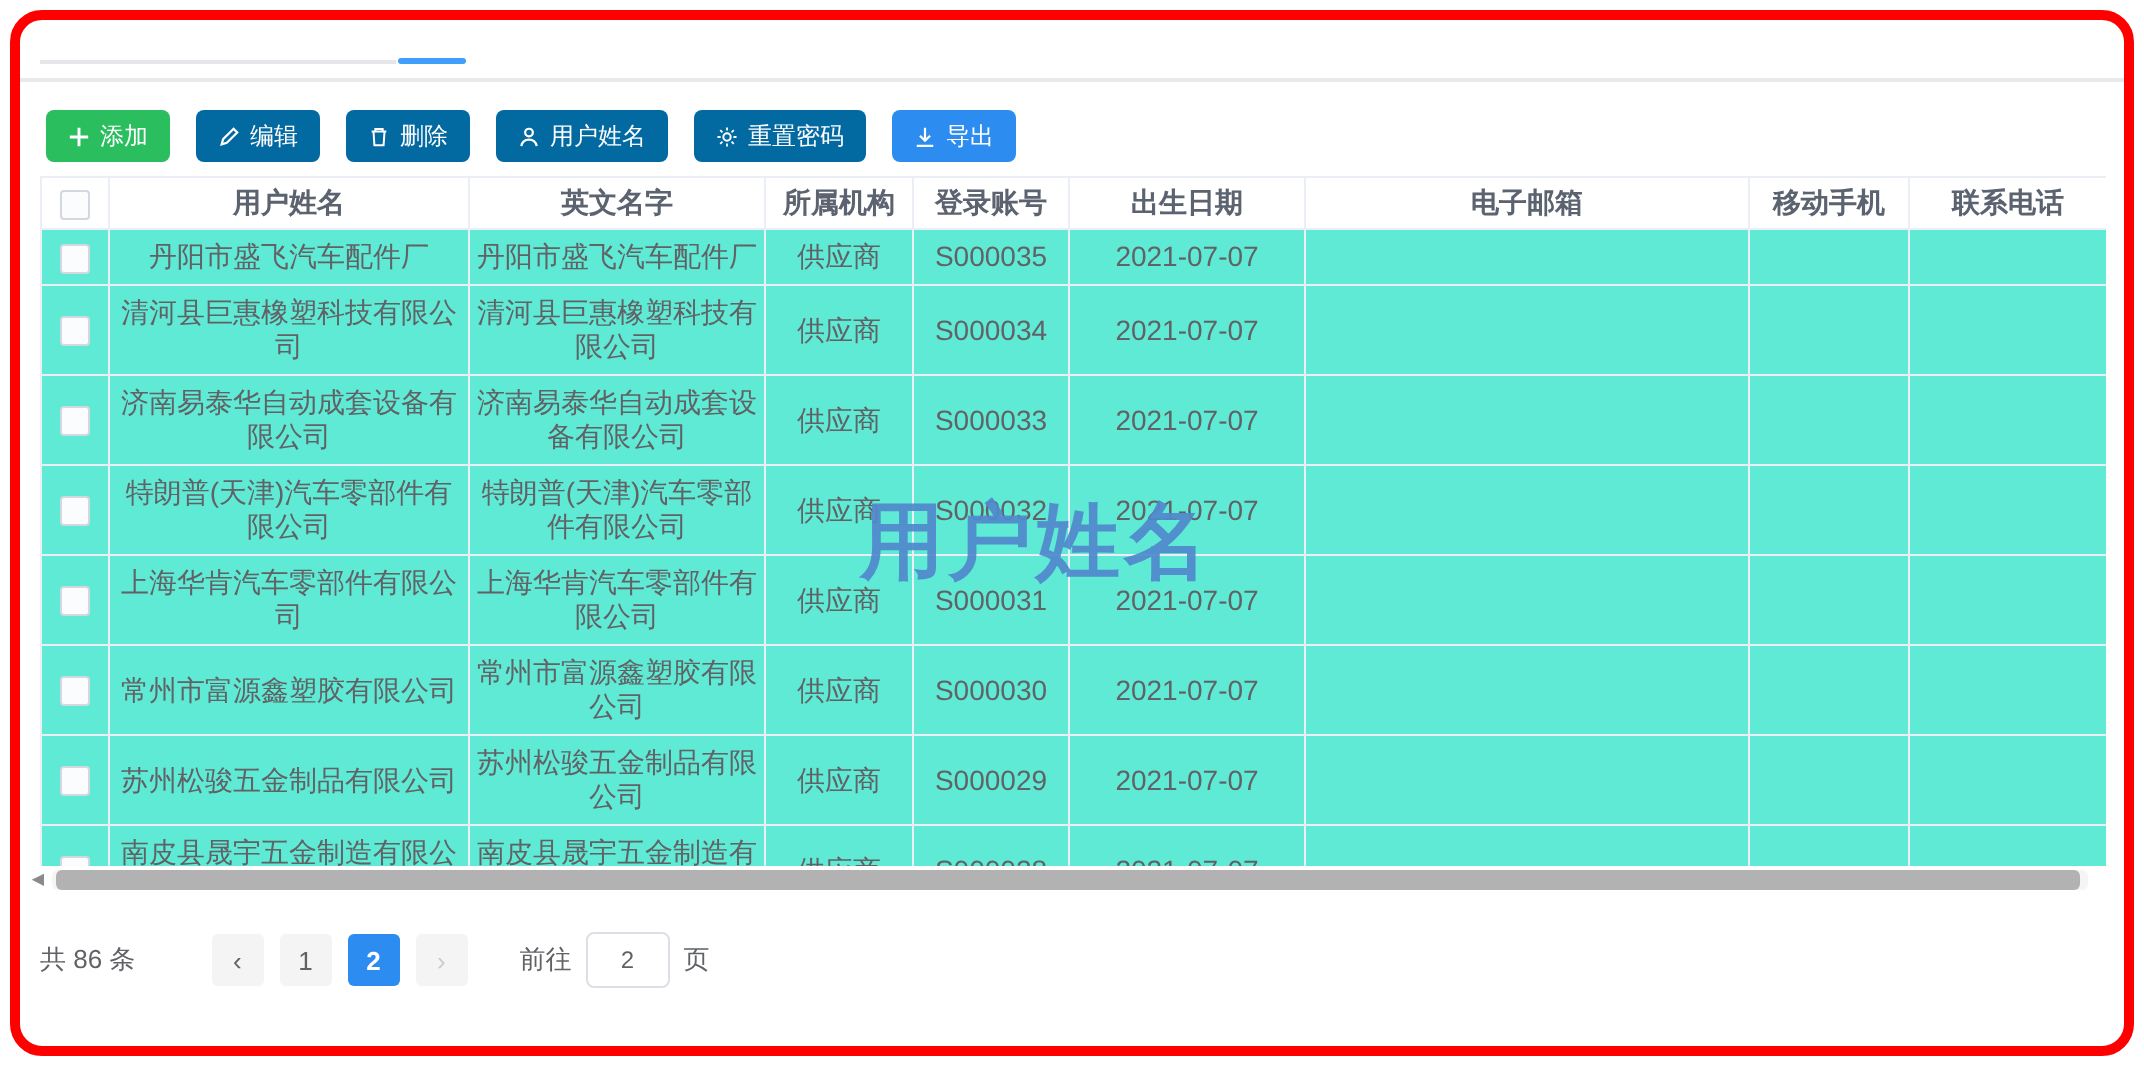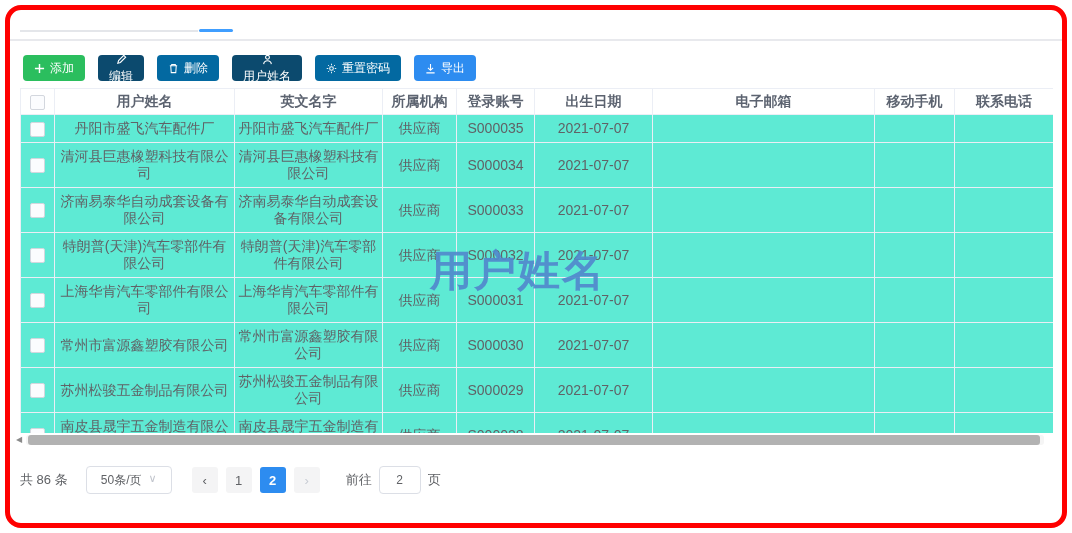--- a/index.html
+++ b/index.html
@@ -19,21 +19,21 @@
 
   
   .toolbar{position:absolute;left:8px;top:45px;display:flex;align-items:center;gap:13px;}
   .toolbar .sp1{margin-left:5px;}
   .toolbar button{
     display:inline-flex;align-items:center;justify-content:center;gap:5px;
     height:26px;padding:0 11px;border:none;border-radius:4px;color:#fff;
     font-size:12px;font-family:inherit;cursor:pointer;line-height:1;
   }
   .btn-success{background:#2bbe5e;}
-  .btn-primary-light{background:#0c4a6e;flex-direction:column;}
+  .btn-primary-light{background:#0369a1;}
   .btn-danger-light{background:#0369a1;}
   .btn-primary{background:#2d8cf0;}
   .toolbar svg{display:block;}
 
   
   .table-wrap{position:absolute;left:10px;top:78px;width:1033px;height:345px;overflow:hidden;}
   table{border-collapse:collapse;width:1033px;table-layout:fixed;font-size:14px;color:#606266;background:#5eead4;}
   th,td{border:1px solid #ebeef5;text-align:center;padding:5px 3px;line-height:17px;word-break:break-all;}
   thead th{color:#5c6370;font-weight:700;height:17px;padding:4px 3px;background:#fff;}
   col.c-cb{width:34px;}  col.c-name{width:180px;} col.c-en{width:148px;}
@@ -257,24 +257,20 @@
 
   <div class="hscroll">
     <span class="hs-arrow">◀</span>
     <div class="hs-track">
       <div class="hs-thumb"></div>
     </div>
   </div>
 
   <div class="pagination">
     <span class="pg-total">共 86 条</span>
-    <div class="pg-select">
-      <span>50条/页</span>
-      <span class="caret">∨</span>
-    </div>
     <button class="pg-btn first">‹</button>
     <button class="pg-btn">1</button>
     <button class="pg-btn active">2</button>
     <button class="pg-btn disabled">›</button>
     <span class="pg-goto">前往</span>
     <input class="pg-input" value="2" style="">
     <span>页</span>
   </div>
 
 </div>

